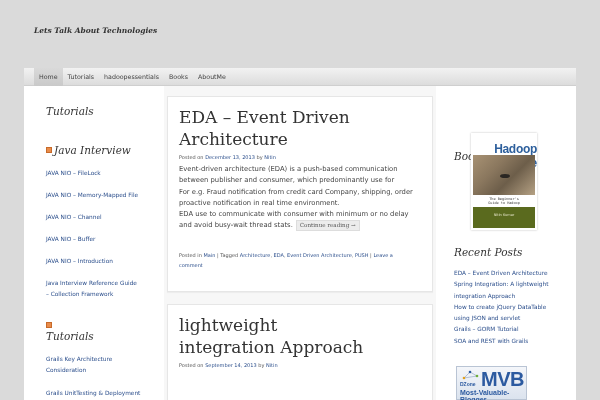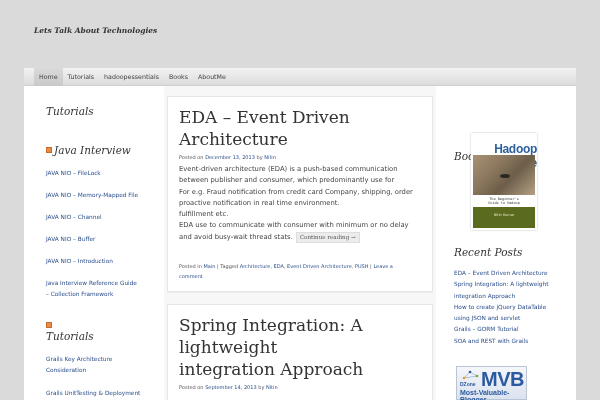--- a/index.html
+++ b/index.html
@@ -191,42 +191,40 @@
       <span>Posted on</span>
       <a>December 13, 2013</a>
       <span>by</span>
       <a>Nitin</a>
     </div>
     <div class="post-body">
       <div>Event-driven architecture (EDA) is a push-based communication</div>
       <div>between publisher and consumer, which predominantly use for</div>
       <div>For e.g. Fraud notification from credit card Company, shipping, order</div>
       <div>proactive notification in real time environment.</div>
-      <div>fulfillment etc.</div>
       <div>EDA use to communicate with consumer with minimum or no delay</div>
       <div><span>and avoid busy-wait thread stats.</span><span class="continue-btn">Continue reading →</span></div>
     </div>
     <div class="post-footer" style="margin-top:18px;">
       <span>Posted in</span>
       <a>Main</a>
       <span>| Tagged</span>
       <a>Architecture</a>,
       <a>EDA</a>,
       <a>Event Driven Architecture</a>,
       <a>PUSH</a> |
       <a>Leave a</a><br>
       <a>comment</a>
     </div>
   </div>
 </div>
 
 <div class="card" style="top:304px;height:110px;">
   <div style="padding:9px 11px 0 11px;">
     <h2 class="post-title" style="line-height:22px;">
-      <div>Spring Integration: A</div>
       <div>lightweight</div>
       <div>integration Approach</div>
     </h2>
     <div class="post-meta">
       <span>Posted on</span>
       <a>September 14, 2013</a>
       <span>by</span>
       <a>Nitin</a>
     </div>
   </div>

